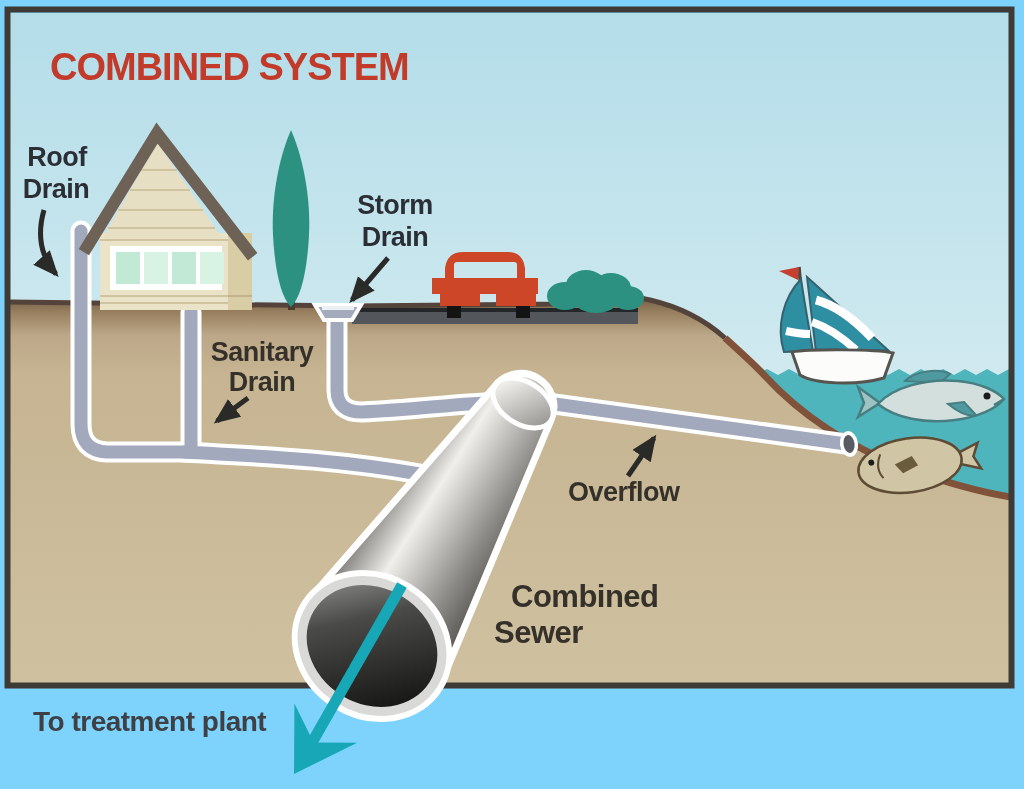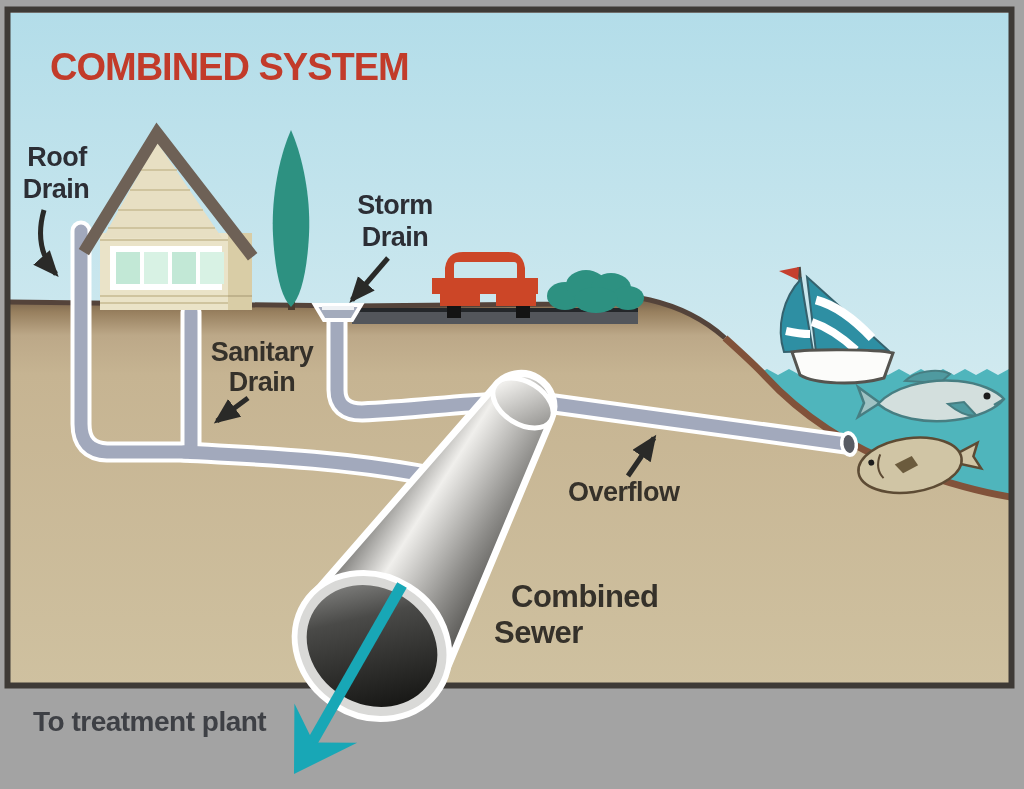--- a/index.html
+++ b/index.html
@@ -1,16 +1,16 @@
 <!DOCTYPE html>
 <html><head>
 <meta charset="utf-8">
 <style>
   html,body{margin:0;padding:0;background:#ffffff;}
-  .stage{position:relative;width:1024px;height:789px;background:#a3a3a3;overflow:hidden;}
+  .stage{position:relative;width:1024px;height:789px;background:#7dd3fc;overflow:hidden;}
   svg{position:absolute;left:0;top:0;}
   .t-title{font:bold 38px "Liberation Sans", sans-serif;letter-spacing:-1px;}
   .t-label{font:bold 27px "Liberation Sans", sans-serif;fill:#2c2e35;letter-spacing:-0.5px;}
   .t-label-brown{font:bold 27px "Liberation Sans", sans-serif;fill:#35312a;letter-spacing:-0.5px;}
   .t-big{font:bold 31px "Liberation Sans", sans-serif;fill:#35312a;letter-spacing:-0.5px;}
   .t-plant{font:bold 28px "Liberation Sans", sans-serif;fill:#3e4045;letter-spacing:-0.5px;}
 </style>
 </head>
 <body>
 

